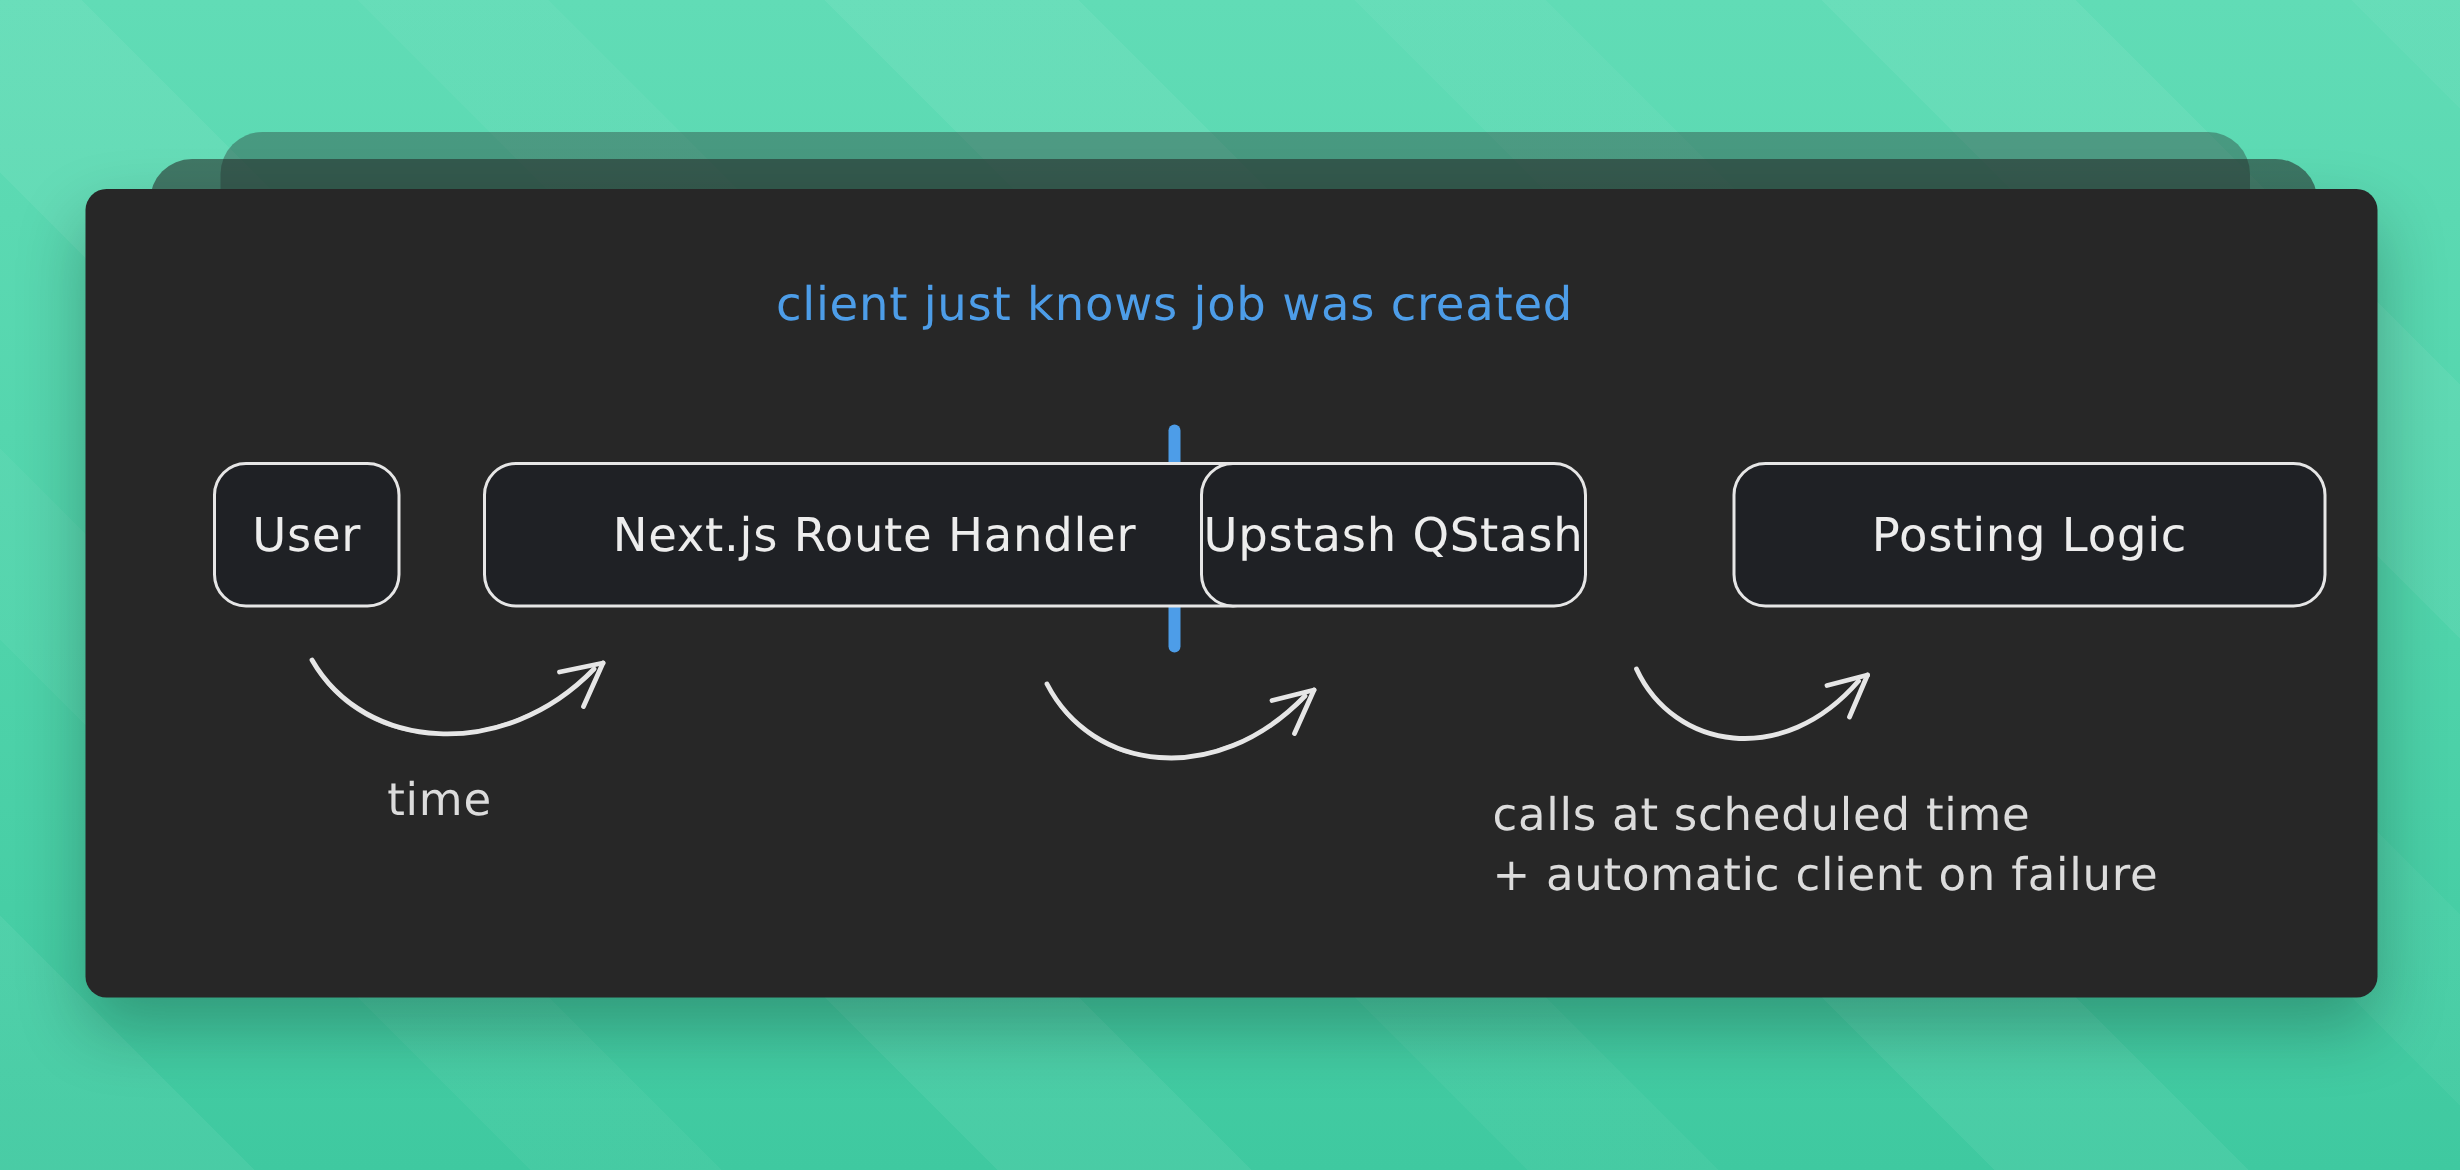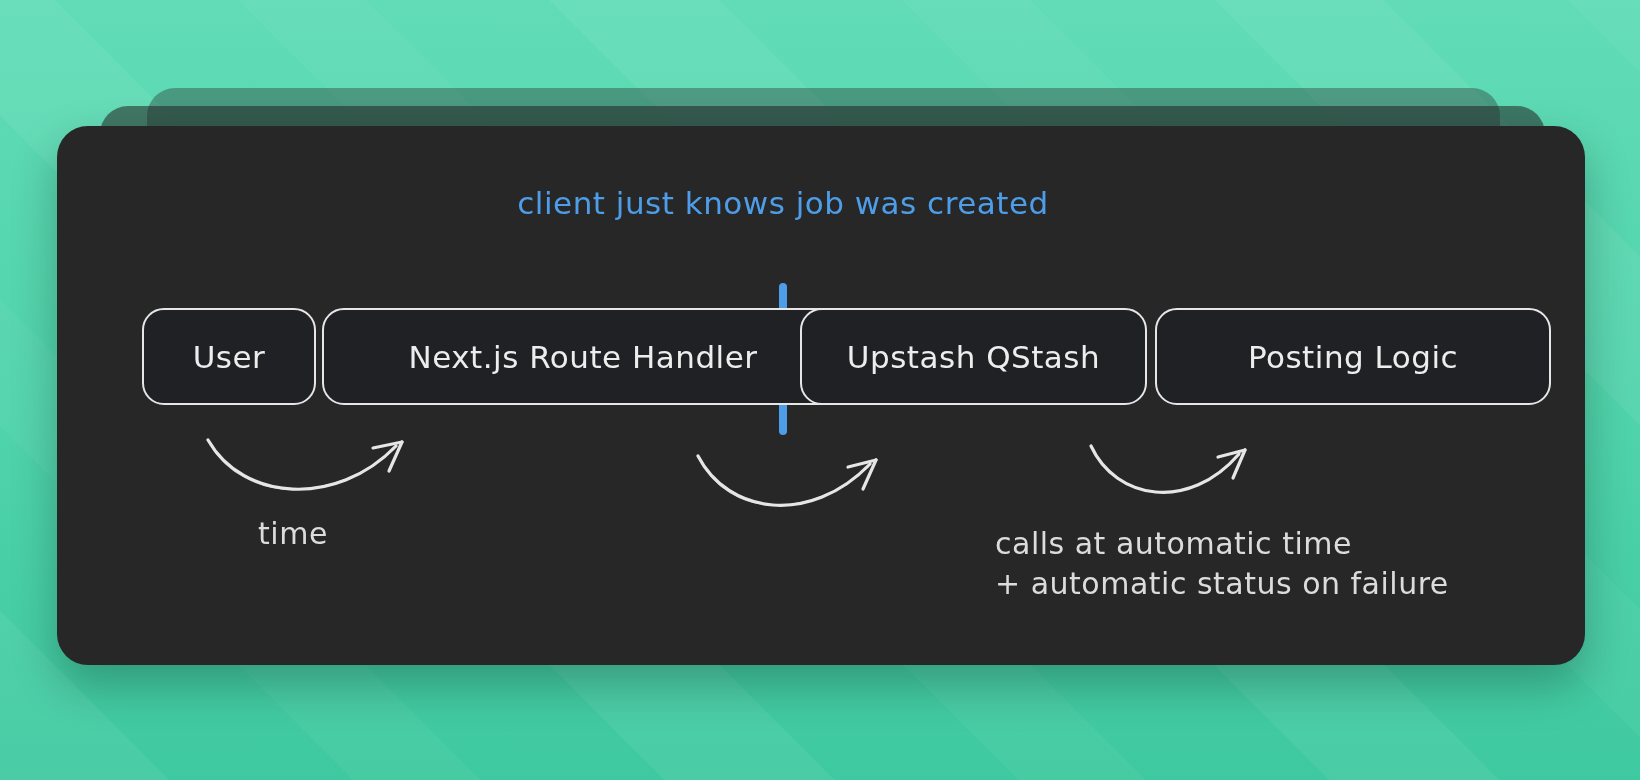--- a/index.html
+++ b/index.html
@@ -21,21 +21,21 @@
         rgba(255,255,255,0.0) 340px 470px),
       linear-gradient(180deg,var(--bg-top) 0%,#4fd3aa 55%,var(--bg-bottom) 100%);
   }
 
   .stack{position:absolute;border-radius:28px;}
   .stack-back{left:147px;top:88px;width:1353px;height:240px;background:rgba(35,40,38,0.36);}
   .stack-mid {left:100px;top:106px;width:1445px;height:240px;background:rgba(35,40,38,0.56);}
 
   .card{
     position:absolute;left:57px;top:126px;width:1528px;height:539px;
-    background:var(--card);border-radius:31px;
+    background:var(--card);border-radius:14px;
     box-shadow:0 20px 45px rgba(0,20,15,0.28);
   }
 
   .note{
     position:absolute;left:726px;top:56px;transform:translateX(-50%);
     color:var(--accent);font-size:31px;line-height:42px;
     text-align:center;white-space:nowrap;letter-spacing:0.5px;
   }
 
   .divider{
@@ -43,23 +43,23 @@
     background:var(--accent);border-radius:4px;
   }
 
   .node{
     position:absolute;top:182px;height:97px;
     background:var(--node);
     border:2.5px solid var(--stroke);border-radius:22px;
     display:flex;align-items:center;justify-content:center;
     color:#ededed;font-size:31px;letter-spacing:0.5px;white-space:nowrap;
   }
-  .node-user{left:85px;width:174px;}
+  .node-user{left:85px;width:125px;}
   .node-route{left:265px;width:522px;}
-  .node-qstash{left:743px;width:347px;}
+  .node-qstash{left:743px;width:258px;}
   .node-posting{left:1098px;width:396px;}
 
   .arrow{position:absolute;overflow:visible;}
   .arrow path{fill:none;stroke:var(--stroke);stroke-width:3.2;stroke-linecap:round;stroke-linejoin:round;}
   .arrow path.ghost{stroke-width:1.6;opacity:0.75;}
   .arrow-1{left:141px;top:300px;width:220px;height:90px;}
   .arrow-2{left:631px;top:320px;width:200px;height:85px;}
   .arrow-3{left:1024px;top:312px;width:172px;height:82px;}
 
   .edge-label{
@@ -113,17 +113,17 @@
   </svg>
 
   <svg class="arrow arrow-3" viewBox="0 0 172 82">
     <path d="M10 8 C 35 62, 108 74, 158 16"></path>
     <path d="M164 12 L 137 19"></path>
     <path d="M164 12 L 152 40"></path>
   </svg>
 
   <div class="edge-label edge-label-1">time</div>
   <div class="edge-label edge-label-3">
-    <div>calls at automatic time</div>
-    <div>+ automatic status on failure</div>
+    <div>calls at scheduled time</div>
+    <div>+ automatic client on failure</div>
   </div>
 
 </div>
 
 </body></html>

